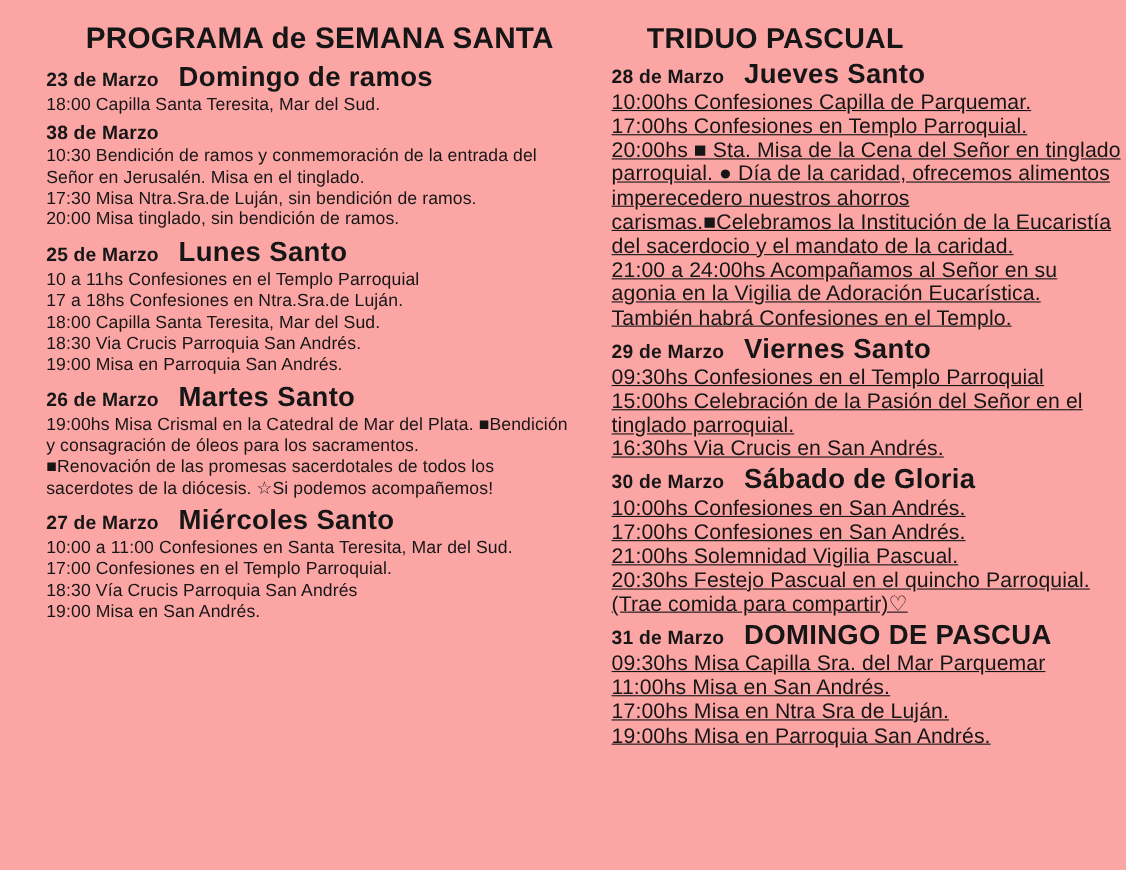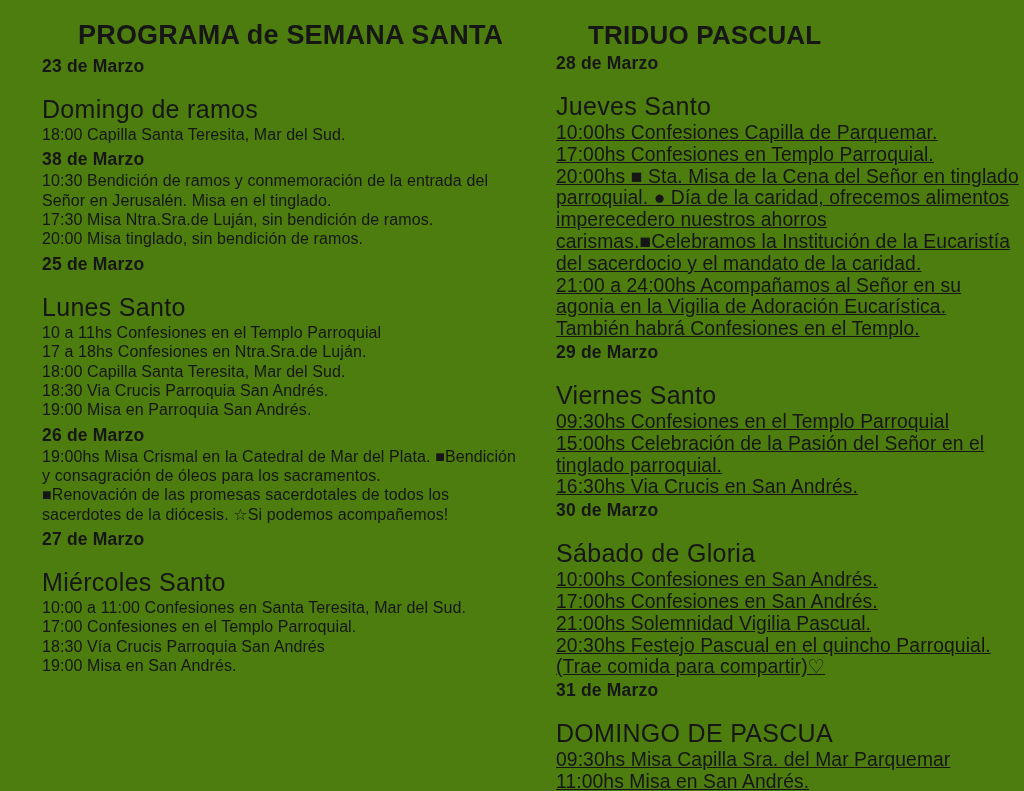--- a/index.html
+++ b/index.html
@@ -11,21 +11,21 @@
     width: 1024px;
     height: 791px;
     overflow: hidden;
     color: #161616;
     font-family: "Liberation Sans", "DejaVu Sans", sans-serif;
   }
   .page {
     position: relative;
     width: 1024px;
     height: 791px;
-    background: #4d7c0f;
+    background: #fca5a5;
   }
   .col {
     position: absolute;
     top: 20px;
   }
   .col-left {
     left: 42px;
     width: 482px;
   }
   .col-right {
@@ -47,31 +47,30 @@
   .day-section {
     margin: 0;
   }
   .col-left .day-section { margin-top: 5px; }
   .col-right .day-section { margin-top: 2px; }
   .day-head {
     display: flex;
     align-items: baseline;
     gap: 18px;
     margin: 0 0 1px 0;
-    flex-direction: column;
   }
   .date {
     font-size: 17.5px;
     font-weight: bold;
     white-space: nowrap;
     letter-spacing: 0.2px;
   }
   .day {
     font-size: 25px;
-    font-weight: 400;
+    font-weight: 700;
     letter-spacing: 0.3px;
     white-space: nowrap;
   }
   .event {
     margin: 0;
     font-size: 16px;
     line-height: 1.21;
     letter-spacing: 0.1px;
   }
   .col-right .event {
@@ -114,20 +113,21 @@
     <p class="event">10 a 11hs Confesiones en el Templo Parroquial</p>
           <p class="event">17 a 18hs Confesiones en Ntra.Sra.de Luján.</p>
           <p class="event">18:00 Capilla Santa Teresita, Mar del Sud.</p>
           <p class="event">18:30 Via Crucis Parroquia San Andrés.</p>
           <p class="event">19:00 Misa en Parroquia San Andrés.</p>
         </section>
 
     <section class="day-section">
       <div class="day-head">
         <span class="date">26 de Marzo</span>
+        <span class="day">Martes Santo</span>
       </div>
           <p class="event">19:00hs Misa Crismal en la Catedral de Mar del Plata. ■Bendición y consagración de óleos para los sacramentos.</p>
           <p class="event">■Renovación de las promesas sacerdotales de todos los sacerdotes de la diócesis. ☆Si podemos acompañemos!</p>
         </section>
 
     <section class="day-section">
       <div class="day-head">
         <span class="date">27 de Marzo</span>
         <span class="day">Miércoles Santo</span>
       </div>

